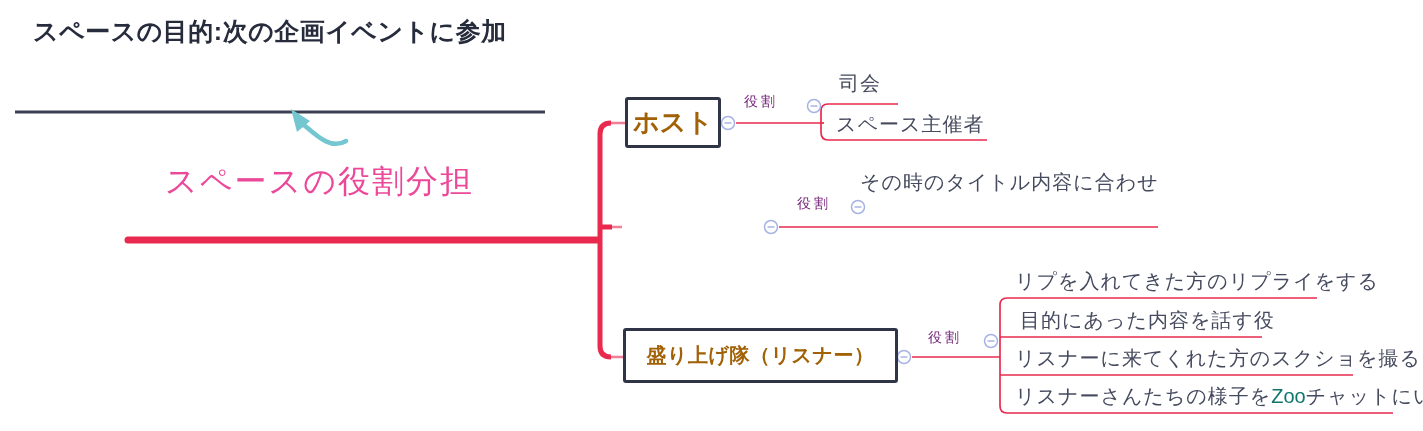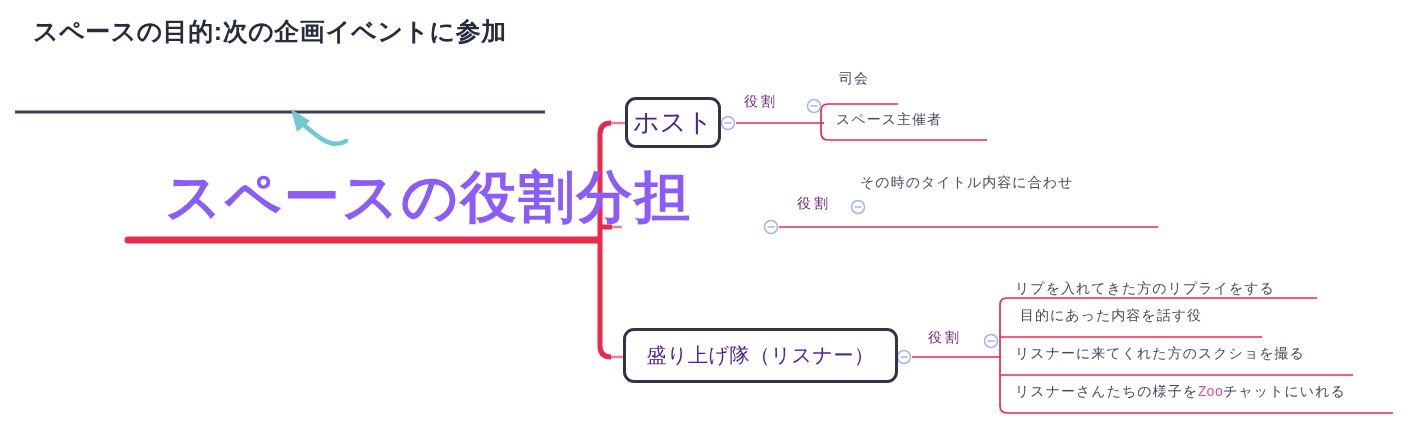--- a/index.html
+++ b/index.html
@@ -14,53 +14,53 @@
   .abs{position:absolute;}
   
   .note{
     left:33px;top:14px;width:530px;
     font-size:25px;font-weight:bold;line-height:34px;
     color:#272c3c;letter-spacing:0.5px;
   }
   
   .root-title{
     left:165px;top:160px;
-    font-size:56px;font-weight:bold;letter-spacing:2px;
-    color:#8b5cf6;white-space:nowrap;
+    font-size:32px;font-weight:normal;letter-spacing:2px;
+    color:#ec4899;white-space:nowrap;
   }
   
   .topic-box{
     box-sizing:border-box;
-    border:3px solid #2f3547;border-radius:11px;
+    border:3px solid #2f3547;border-radius:3px;
     background:#ffffff;
     display:flex;align-items:center;justify-content:center;
-    font-weight:normal;color:#4c1d95;white-space:nowrap;
+    font-weight:bold;color:#a16207;white-space:nowrap;
   }
   .box-host{left:625px;top:97px;width:96px;height:51px;font-size:26px;}
   .box-speaker{left:621px;top:199px;width:141px;height:53px;font-size:25px;}
   .box-team{left:623px;top:328px;width:275px;height:55px;font-size:20px;letter-spacing:0.5px;}
   
   .role-label{
     font-size:14px;color:#701a75;letter-spacing:3px;white-space:nowrap;
   }
   .role-1{left:744px;top:93px;}
   .role-2{left:797px;top:195px;}
   .role-3{left:928px;top:329px;}
   
   .leaf{
-    font-size:14px;color:#454a5e;letter-spacing:1px;white-space:nowrap;
+    font-size:20px;color:#454a5e;letter-spacing:1px;white-space:nowrap;
   }
   .leaf-host-1{left:839px;top:70px;}
   .leaf-host-2{left:836px;top:111px;}
   .leaf-speaker{left:860px;top:168px;line-height:28px;}
-  .leaf-team-1{left:1015px;top:280px;}
+  .leaf-team-1{left:1015px;top:268px;}
   .leaf-team-2{left:1020px;top:307px;}
   .leaf-team-3{left:1015px;top:345px;}
   .leaf-team-4{left:1015px;top:383px;}
-  .link-blue{color:#ec4899;letter-spacing:0;font-family:Liberation Mono, monospace;}
+  .link-blue{color:#0f766e;letter-spacing:0;}
   svg{position:absolute;left:0;top:0;}
 </style>
 </head>
 <body>
 
 <div id="canvas">
 
   <svg width="1423" height="431" viewBox="0 0 1423 431">
 
     <path d="M15 112 H545" stroke="#3a4051" stroke-width="3" fill="none"></path>

